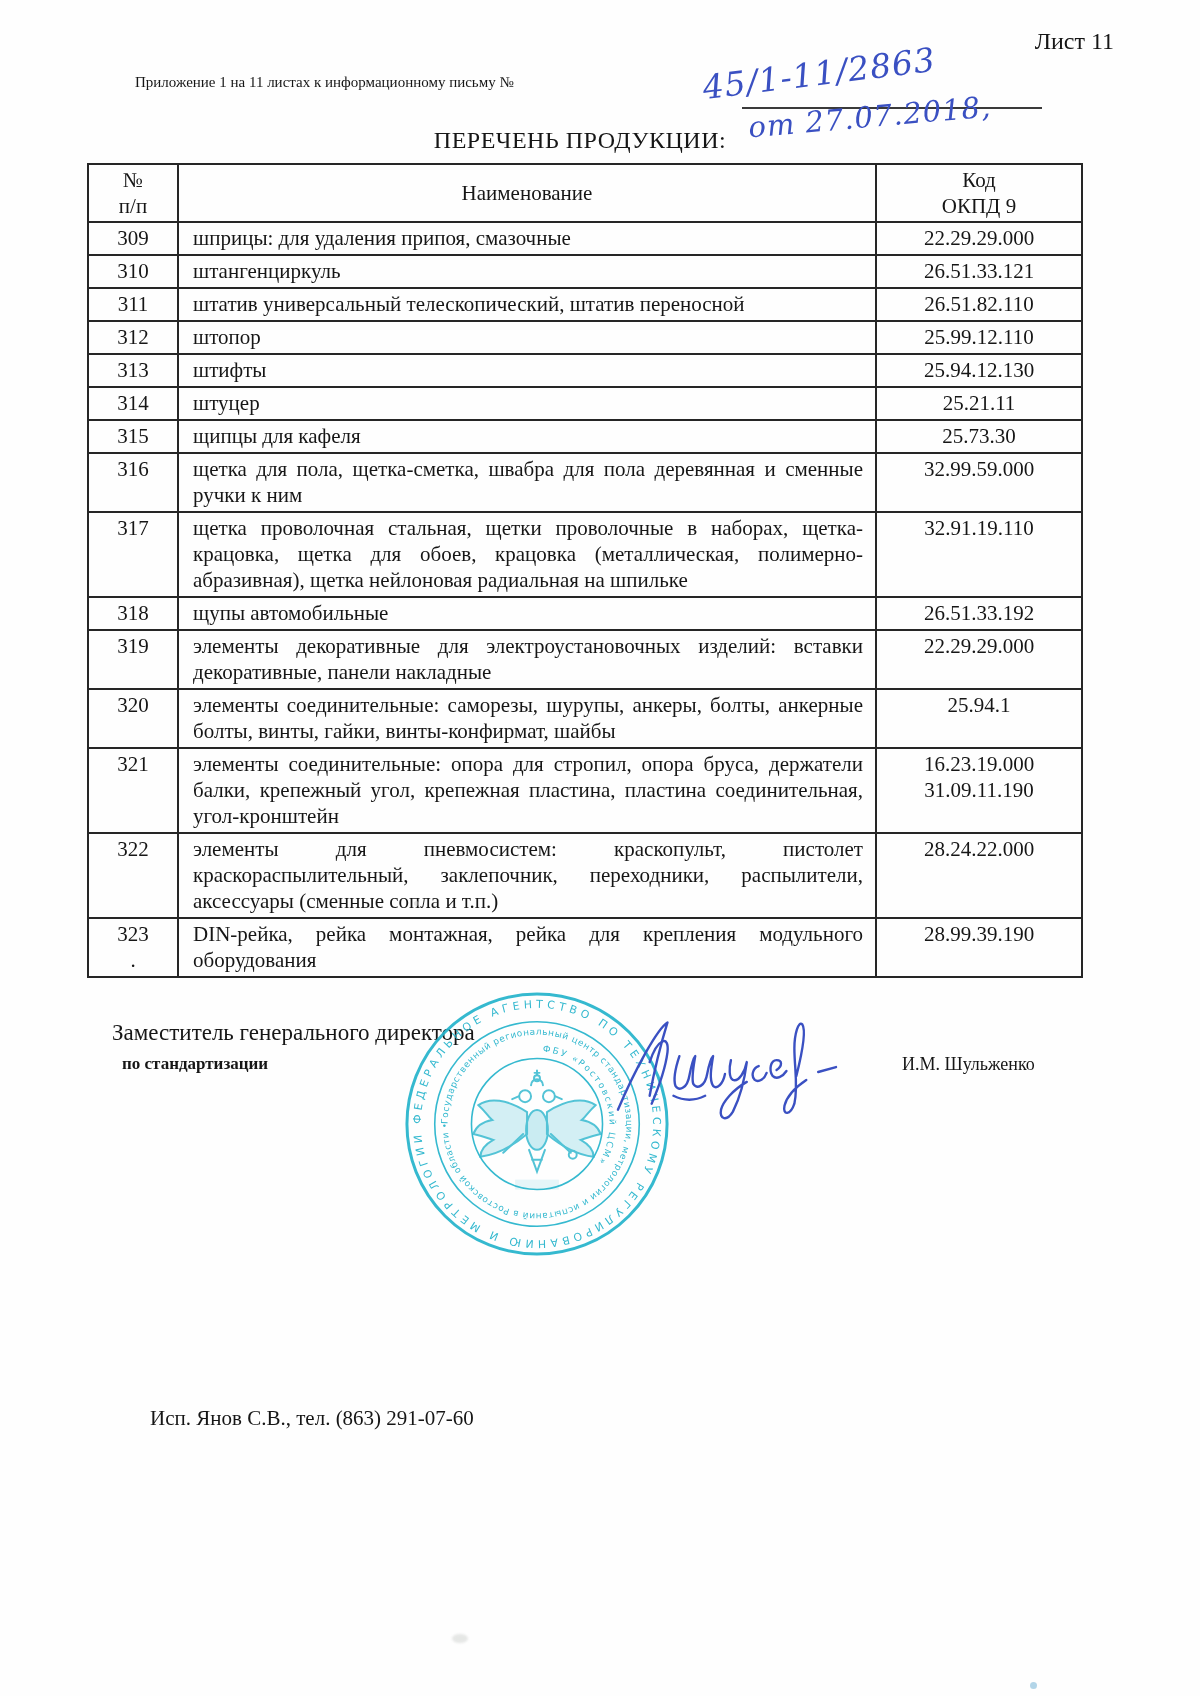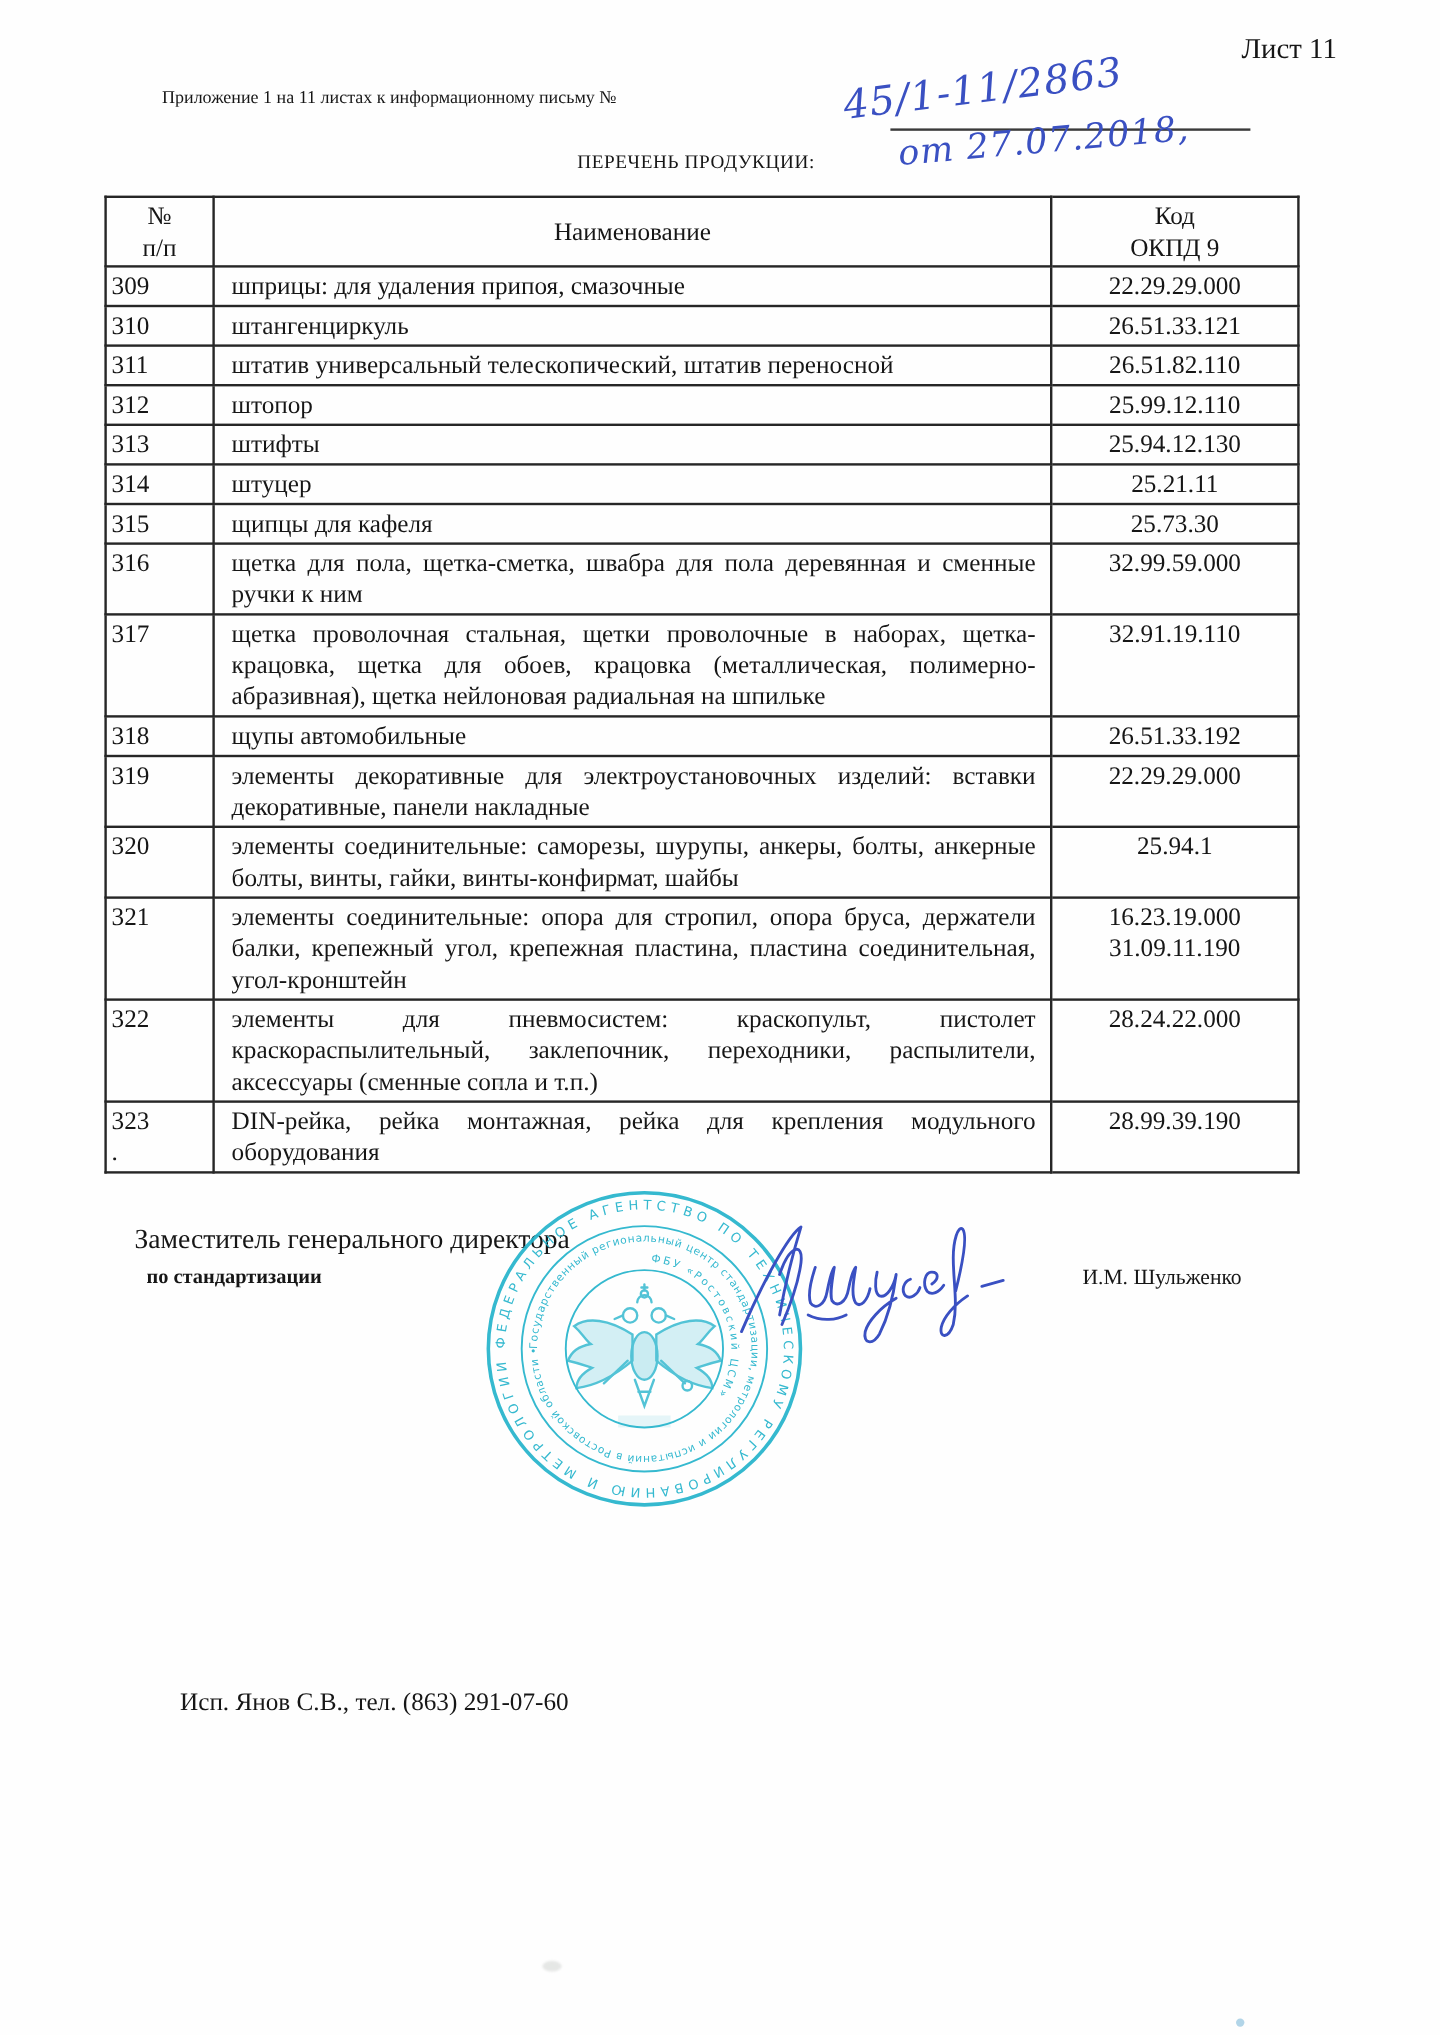--- a/index.html
+++ b/index.html
@@ -8,34 +8,34 @@
     background:#fefefe; overflow:hidden;
     font-family:"Liberation Serif", serif; color:#161616;
   }
   .sheet-label { position:absolute; top:28px; right:86px; font-size:24px; }
   .appendix-line { position:absolute; top:74px; left:135px; font-size:15px; }
   .number-underline { position:absolute; top:107px; left:742px; width:300px; height:2px; background:#3a3a3a; }
   .hw { position:absolute; font-family:"DejaVu Serif", serif; font-style:italic;
         color:var(--ink-color); letter-spacing:1px; }
   .hw-number { top:54px; left:702px; font-size:33px; transform:rotate(-7deg); }
   .hw-date   { top:100px; left:748px; font-size:29px; transform:rotate(-5deg); }
-  .doc-title { position:absolute; top:127px; left:0; width:1160px; text-align:center; font-size:16px; letter-spacing:0.5px; }
+  .doc-title { position:absolute; top:127px; left:0; width:1160px; text-align:center; font-size:24px; letter-spacing:0.5px; }
 
   table.product-table {
     position:absolute; top:163px; left:87px; width:964px;
     border-collapse:collapse; table-layout:fixed;
   }
   .product-table th, .product-table td {
     border:2px solid #262626; font-size:21px; line-height:26px;
   }
   .product-table th { font-weight:normal; text-align:center; vertical-align:middle; padding:2px 4px; white-space:pre-line; }
   .col-num { width:80px; }
   .col-name { width:688px; }
   .col-code { width:196px; }
-  .td-num  { text-align:left; vertical-align:top; padding:2px 4px; white-space:pre-line; }
+  .td-num  { text-align:center; vertical-align:top; padding:2px 4px; white-space:pre-line; }
   .td-name { text-align:justify; vertical-align:top; padding:2px 12px 3px 14px; }
   .td-code { text-align:center; vertical-align:top; padding:2px 6px; white-space:pre-line;margin-top:13px; }
 
   .role-line1 { position:absolute; left:112px; top:1020px; font-size:23px; }
   .role-line2 { position:absolute; left:122px; top:1054px; font-size:17px;font-weight:bold; }
   .signer-name { position:absolute; left:902px; top:1054px; font-size:18px; }
   .footer-line { position:absolute; left:122px; top:1406px; font-size:21px;margin-left:28px; }
 
   .stamp-svg { position:absolute; left:398px; top:985px; width:278px; height:278px; opacity:0.93; }
   .stamp-svg text { font-family:"DejaVu Sans", sans-serif; fill:var(--stamp-color); }

